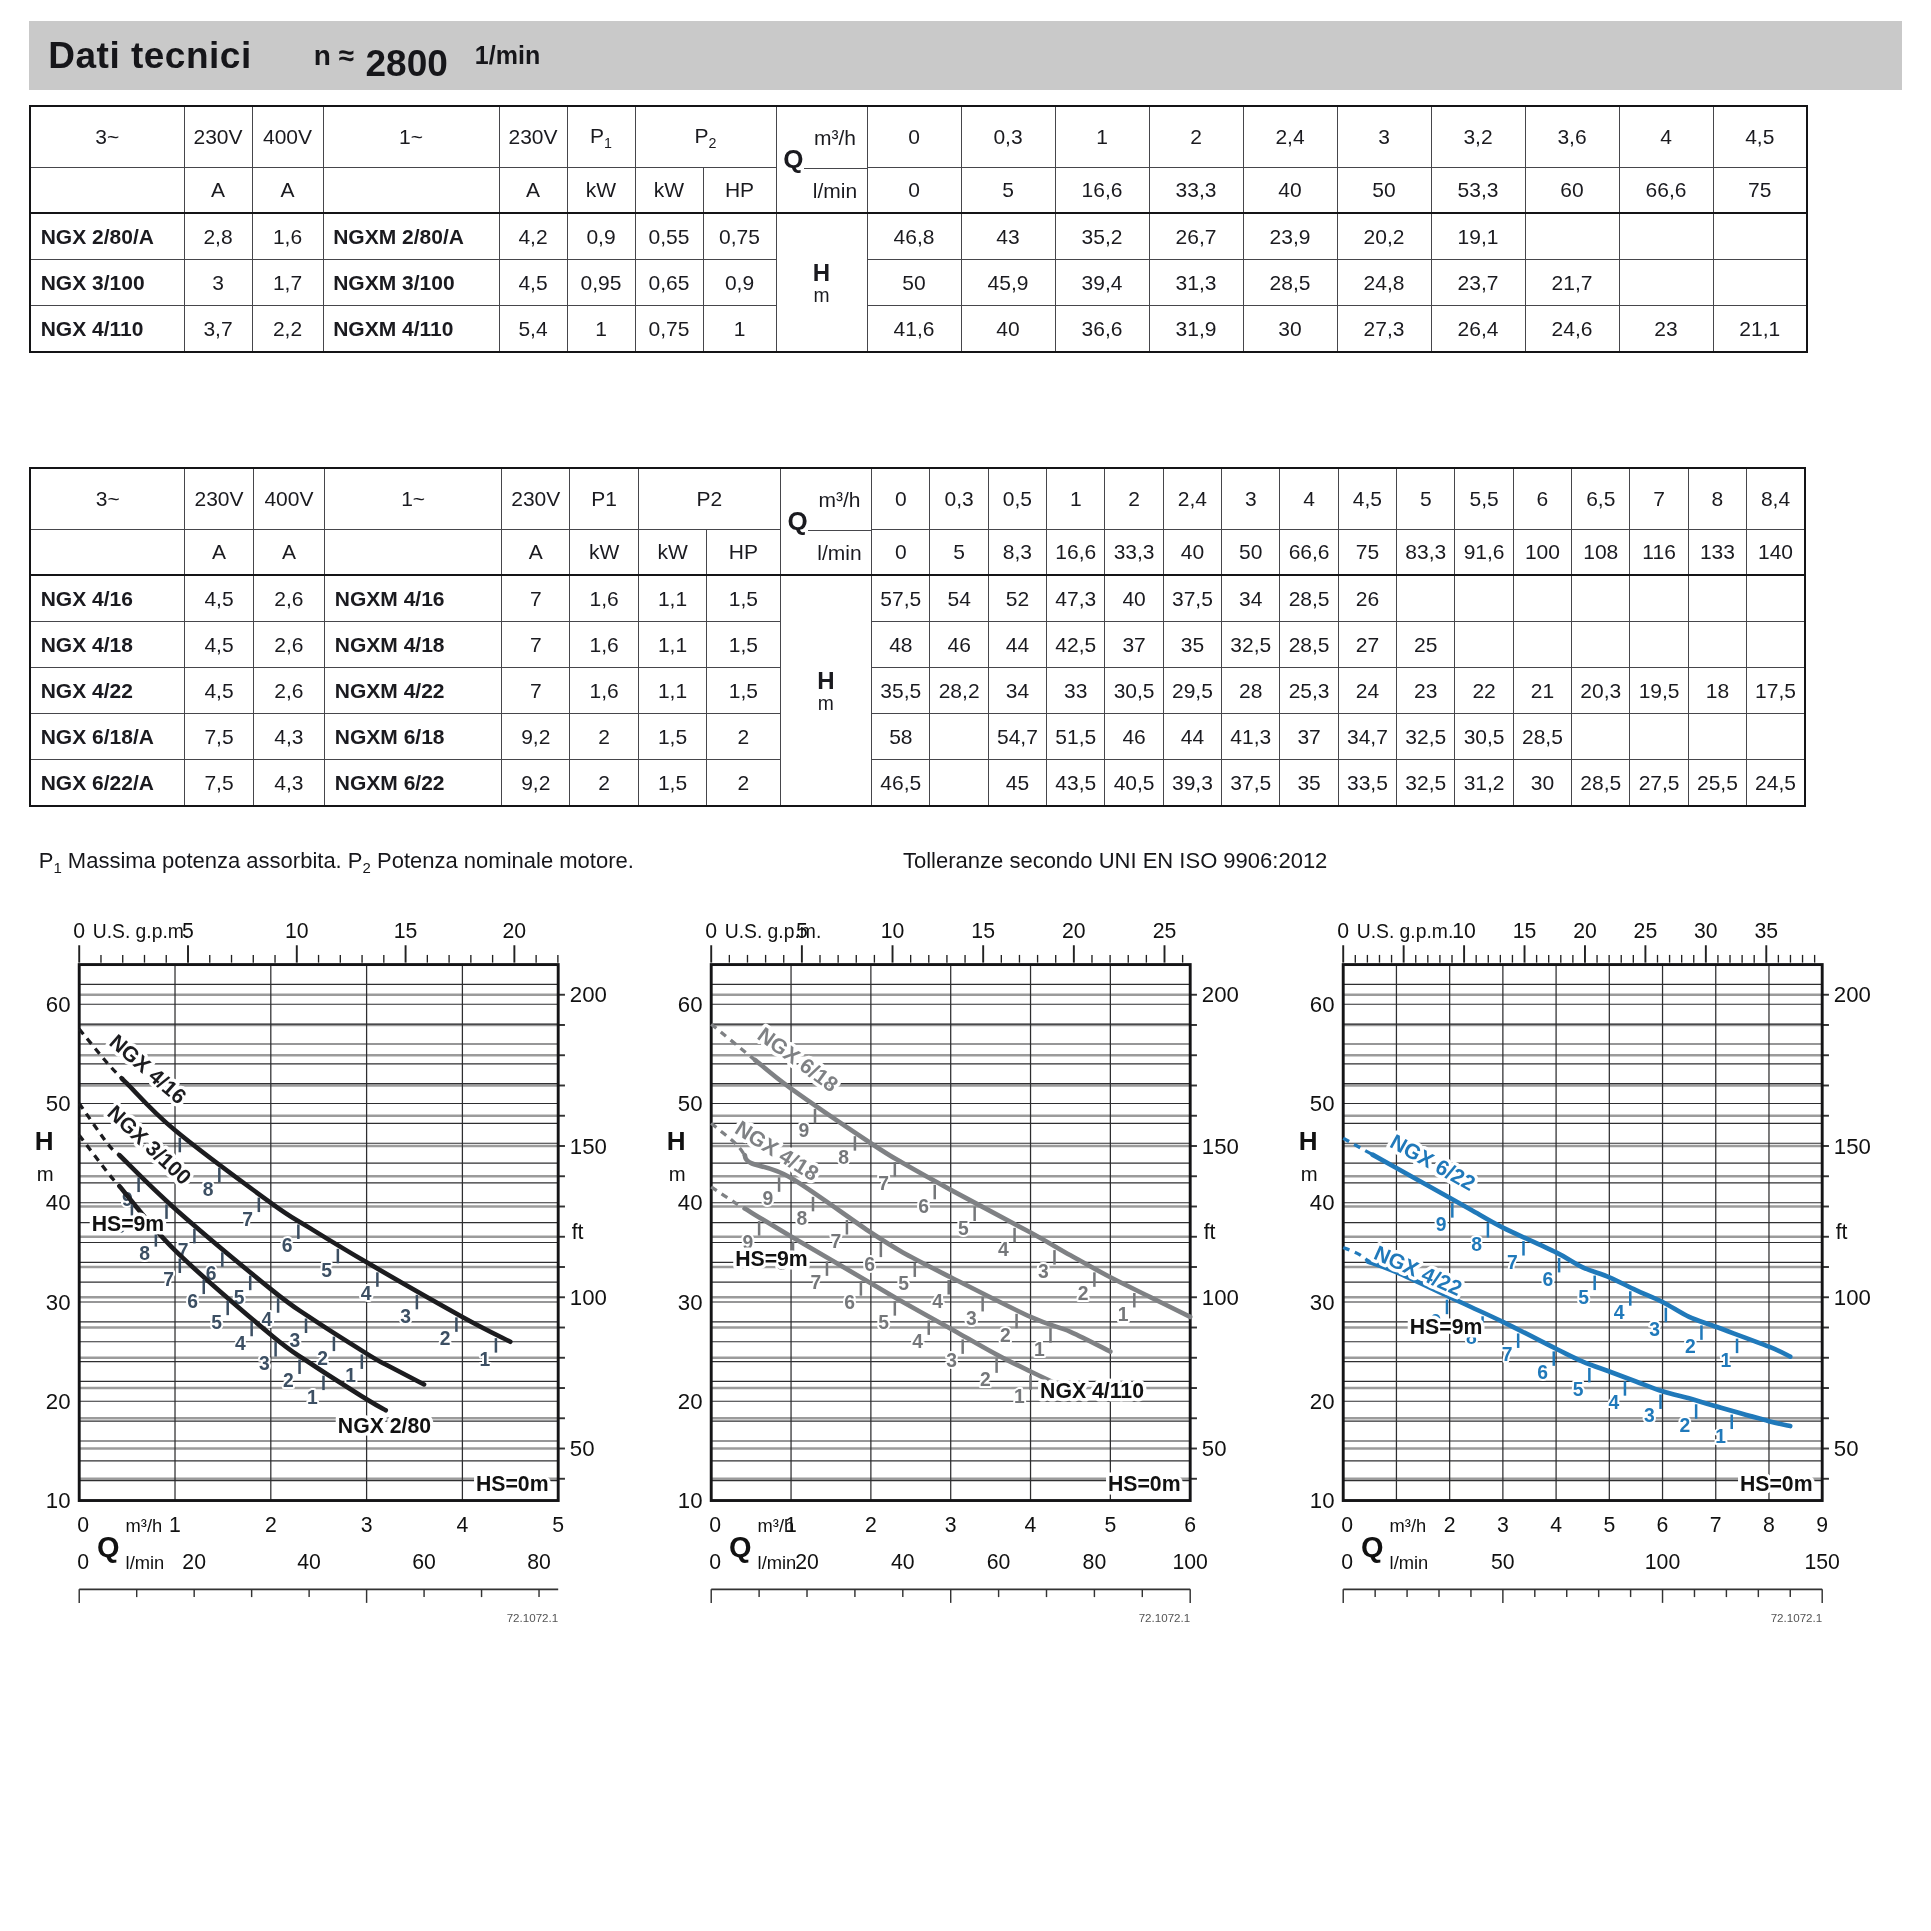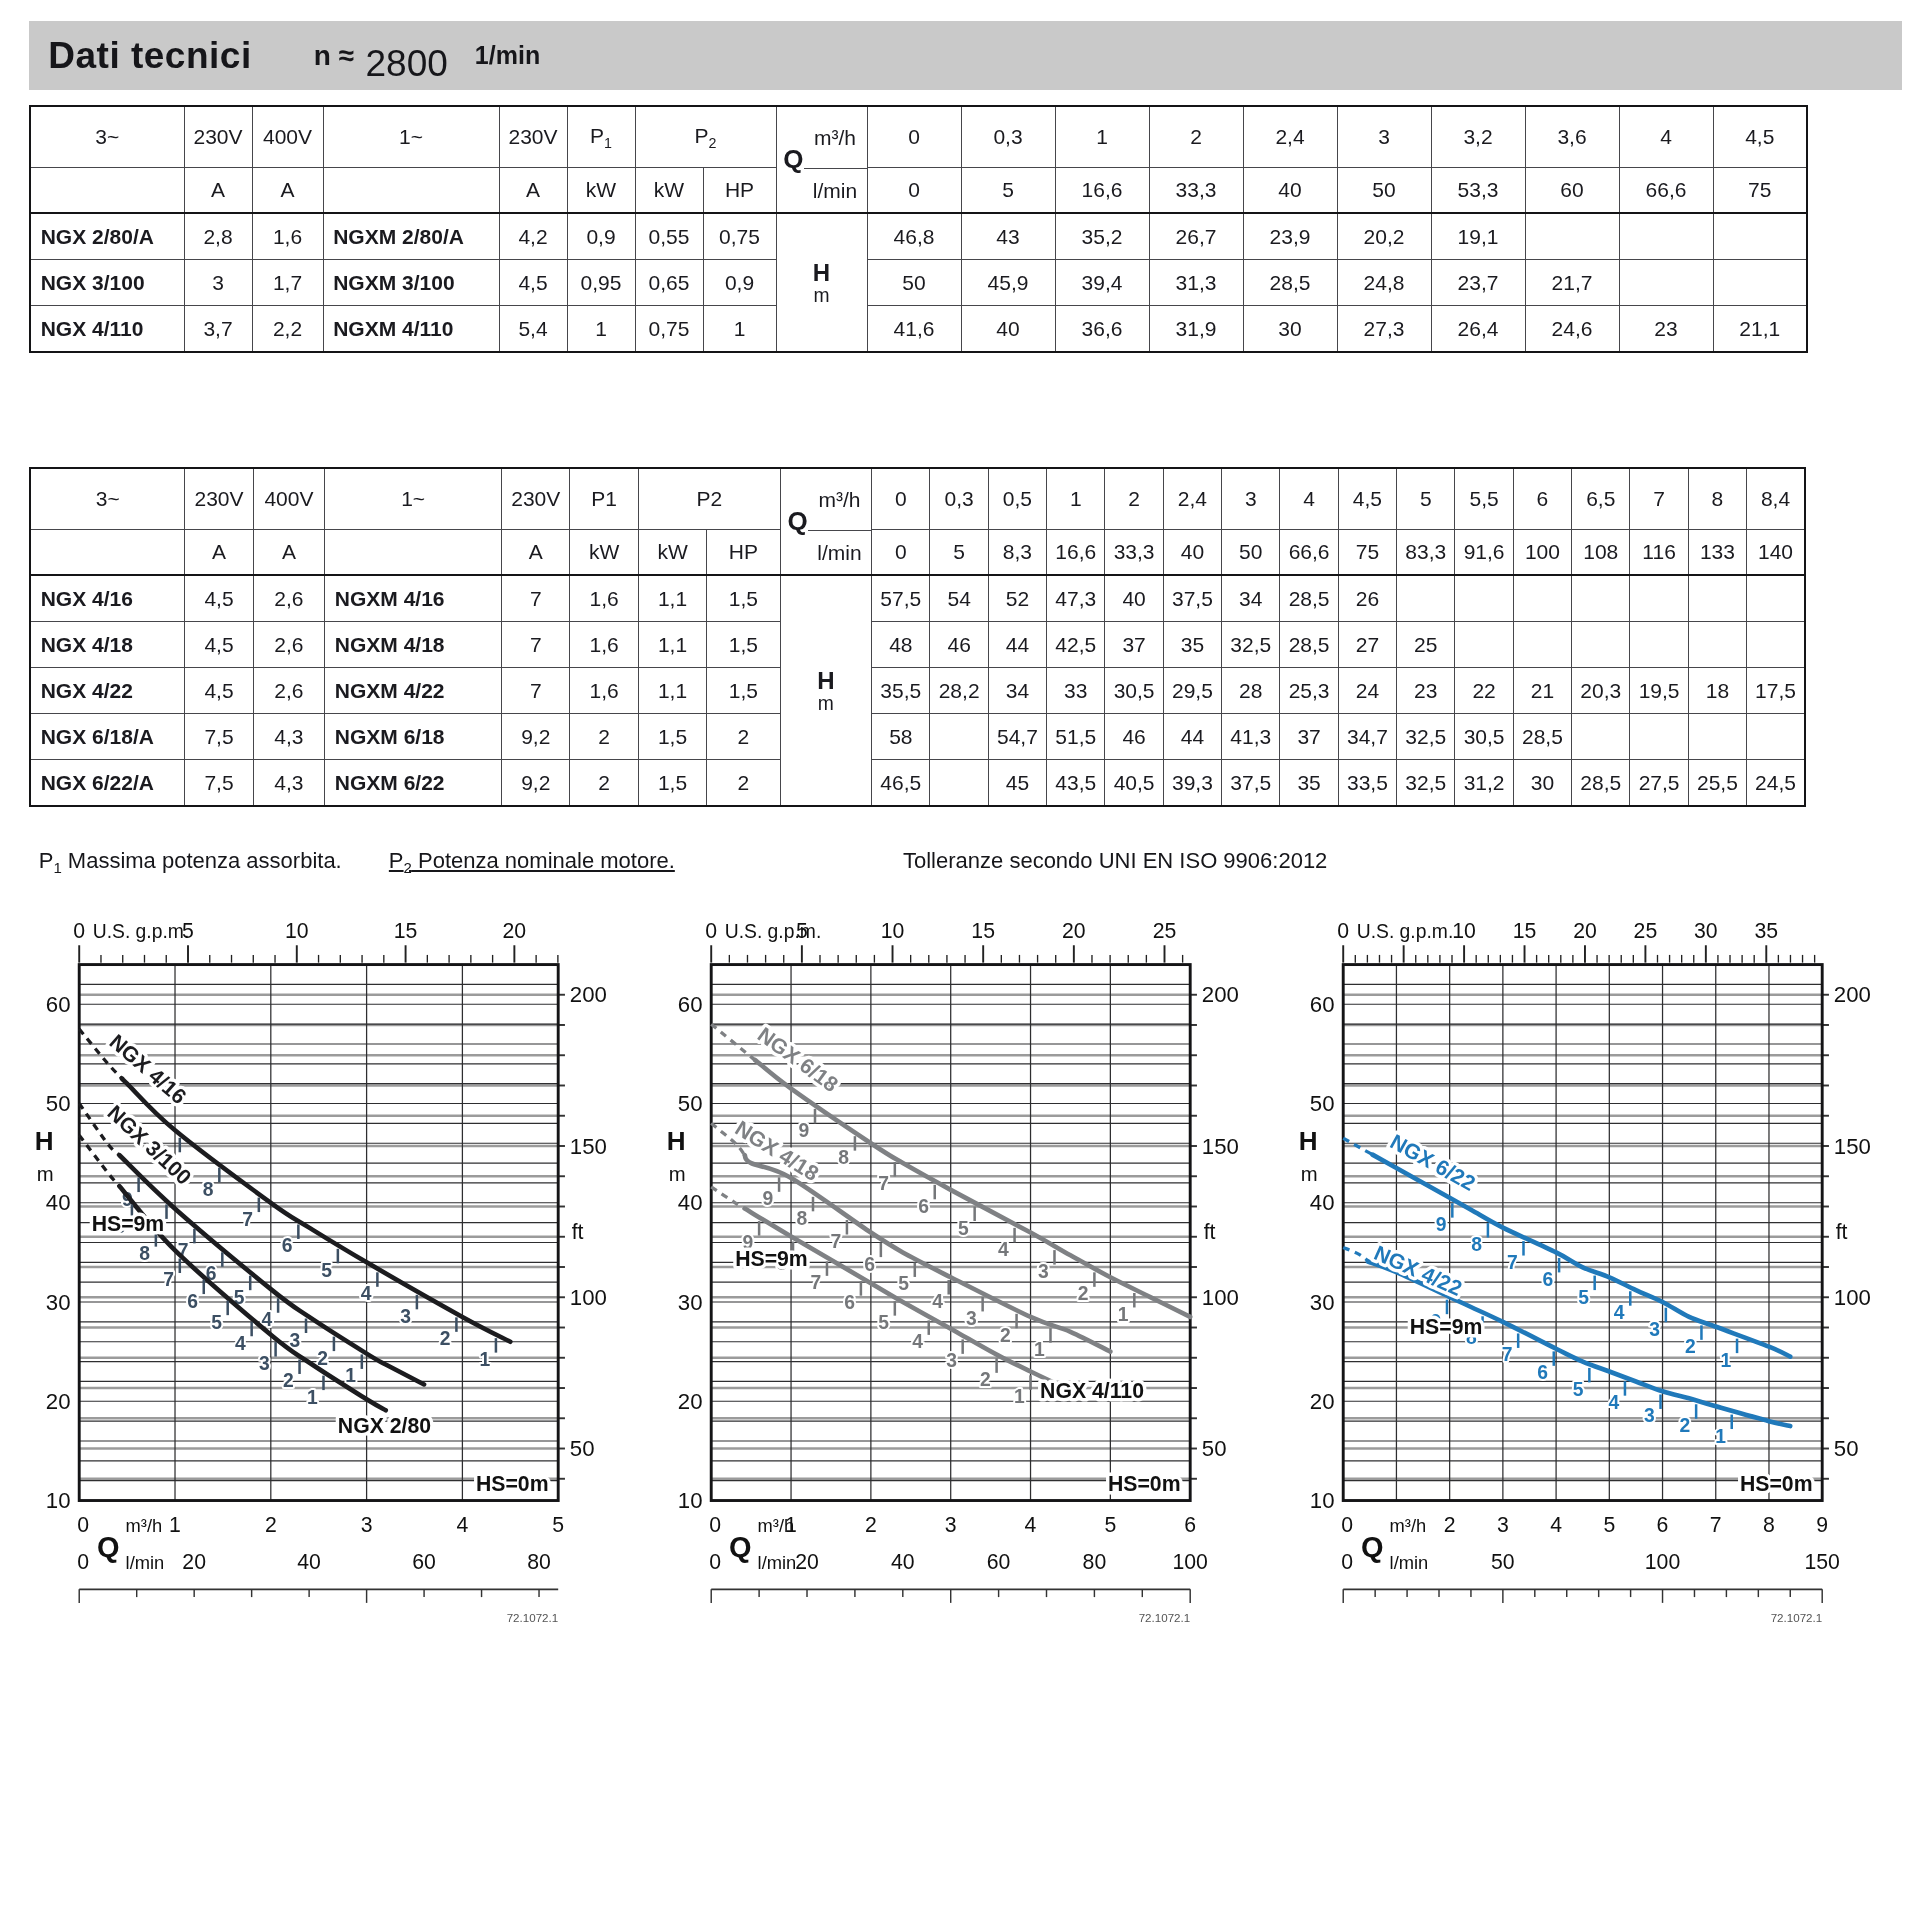--- a/index.html
+++ b/index.html
@@ -1,21 +1,21 @@
 <!DOCTYPE html>
 <html><head>
 <meta charset="utf-8">
 <style>
   html,body{margin:0;padding:0;}
   body{width:1931px;height:1931px;background:#fff;font-family:"Liberation Sans",sans-serif;color:#16161a;overflow:hidden;}
   .content{padding:21px 29px 0 29px;}
   .titlebar{background:#c9c9c9;height:69px;display:flex;align-items:center;padding:0 19.3px;}
   .titlebar .t1{font-size:37px;font-weight:bold;letter-spacing:0.5px;}
   .titlebar .t2{font-size:28px;font-weight:bold;margin-left:62px;}
-  .titlebar .t3{font-size:37px;font-weight:normal;margin-left:11.6px;margin-top:16px;}
+  .titlebar .t3{font-size:37px;font-weight:bold;margin-left:11.6px;margin-top:16px;}
   .titlebar .t4{font-size:25px;font-weight:bold;margin-left:27px;text-align:center;}
 
   table.spec{border-collapse:collapse;table-layout:fixed;width:1777px;border:2.9px solid #141416;margin-top:15.4px;}
   table.spec#table2{margin-top:114px;}
   .spec th,.spec td{border:1.4px solid #46464b;font-size:21px;font-weight:normal;text-align:center;padding:0;height:45px;color:#1a1a1f;overflow:hidden;}
   .spec thead{border-bottom:2.9px solid #141416;}
   .spec thead tr.ra th{height:60px;}
   .spec thead tr.rb th{height:44px;}
   .nbr{border-right:none;}
   .nbl{border-left:none;margin-top:24px;}
@@ -26,21 +26,21 @@
   .sub{font-size:68%;vertical-align:sub;}
   .qwrap{display:flex;height:100%;align-items:stretch;}
   .qletter{font-weight:bold;font-size:26px;align-self:center;padding-left:6.8px;}
   .qunits{flex:1;display:flex;flex-direction:column;}
   .qu1{flex:58;display:flex;align-items:center;justify-content:center;border-bottom:1.4px solid #46464b;}
   .qu2{flex:42;display:flex;align-items:center;justify-content:center;}
   .hcell .hbig{font-weight:bold;font-size:24px;line-height:25px;}
   .hcell .hm{font-size:19.3px;line-height:21px;}
 
   .footnote{position:relative;margin-top:41px;height:33px;font-size:22px;padding-left:9.7px;}
-  .footnote .fn2{margin-left:41px;text-decoration:underline;}
+  .footnote .fn2{}
   .footnote .fn3{position:absolute;left:874px;top:0;}
 
   .curve-title{margin-top:83px;height:39px;font-size:27px;padding-left:5.8px;}
   .curve-title .b{font-weight:bold;font-size:29px;}
 
   .charts{display:flex;gap:41px;margin-top:13.5px;}
   svg{display:block;}
   svg text{font-family:"Liberation Sans",sans-serif;}
   text.halo{paint-order:stroke;stroke:#fff;stroke-width:7px;stroke-linejoin:round;}
   text.halo2{paint-order:stroke;stroke:#fff;stroke-width:4px;stroke-linejoin:round;}

